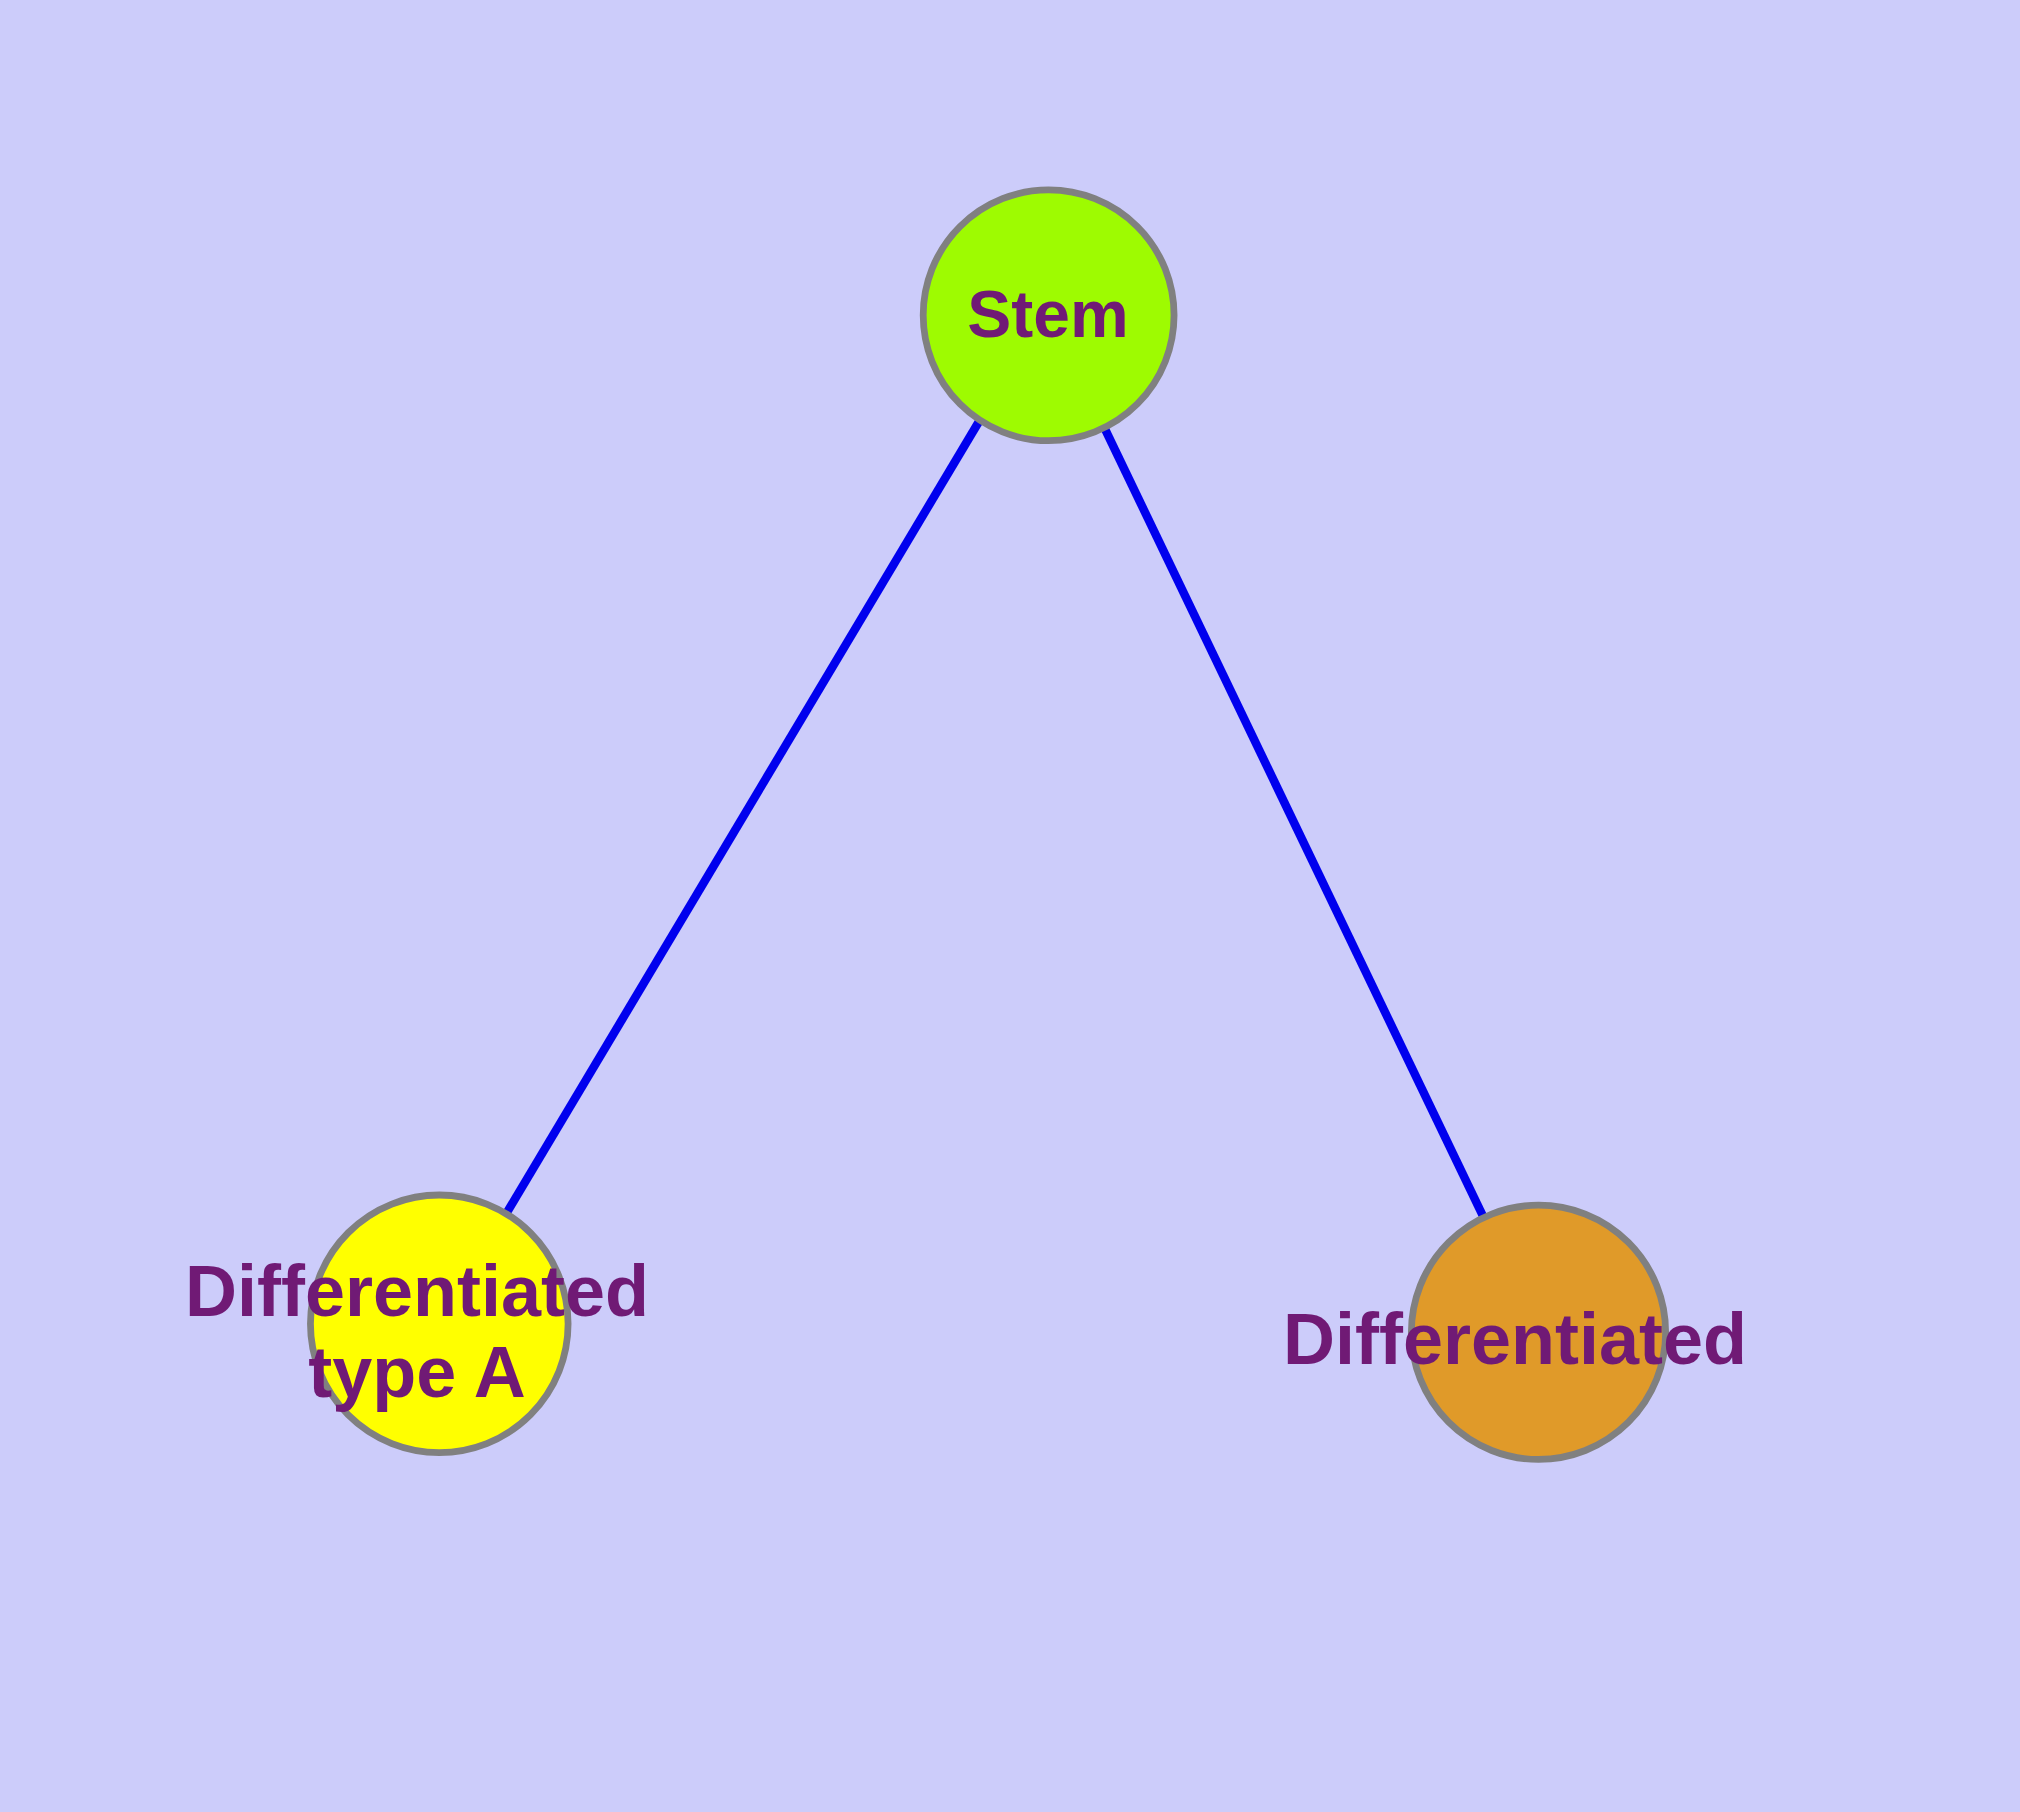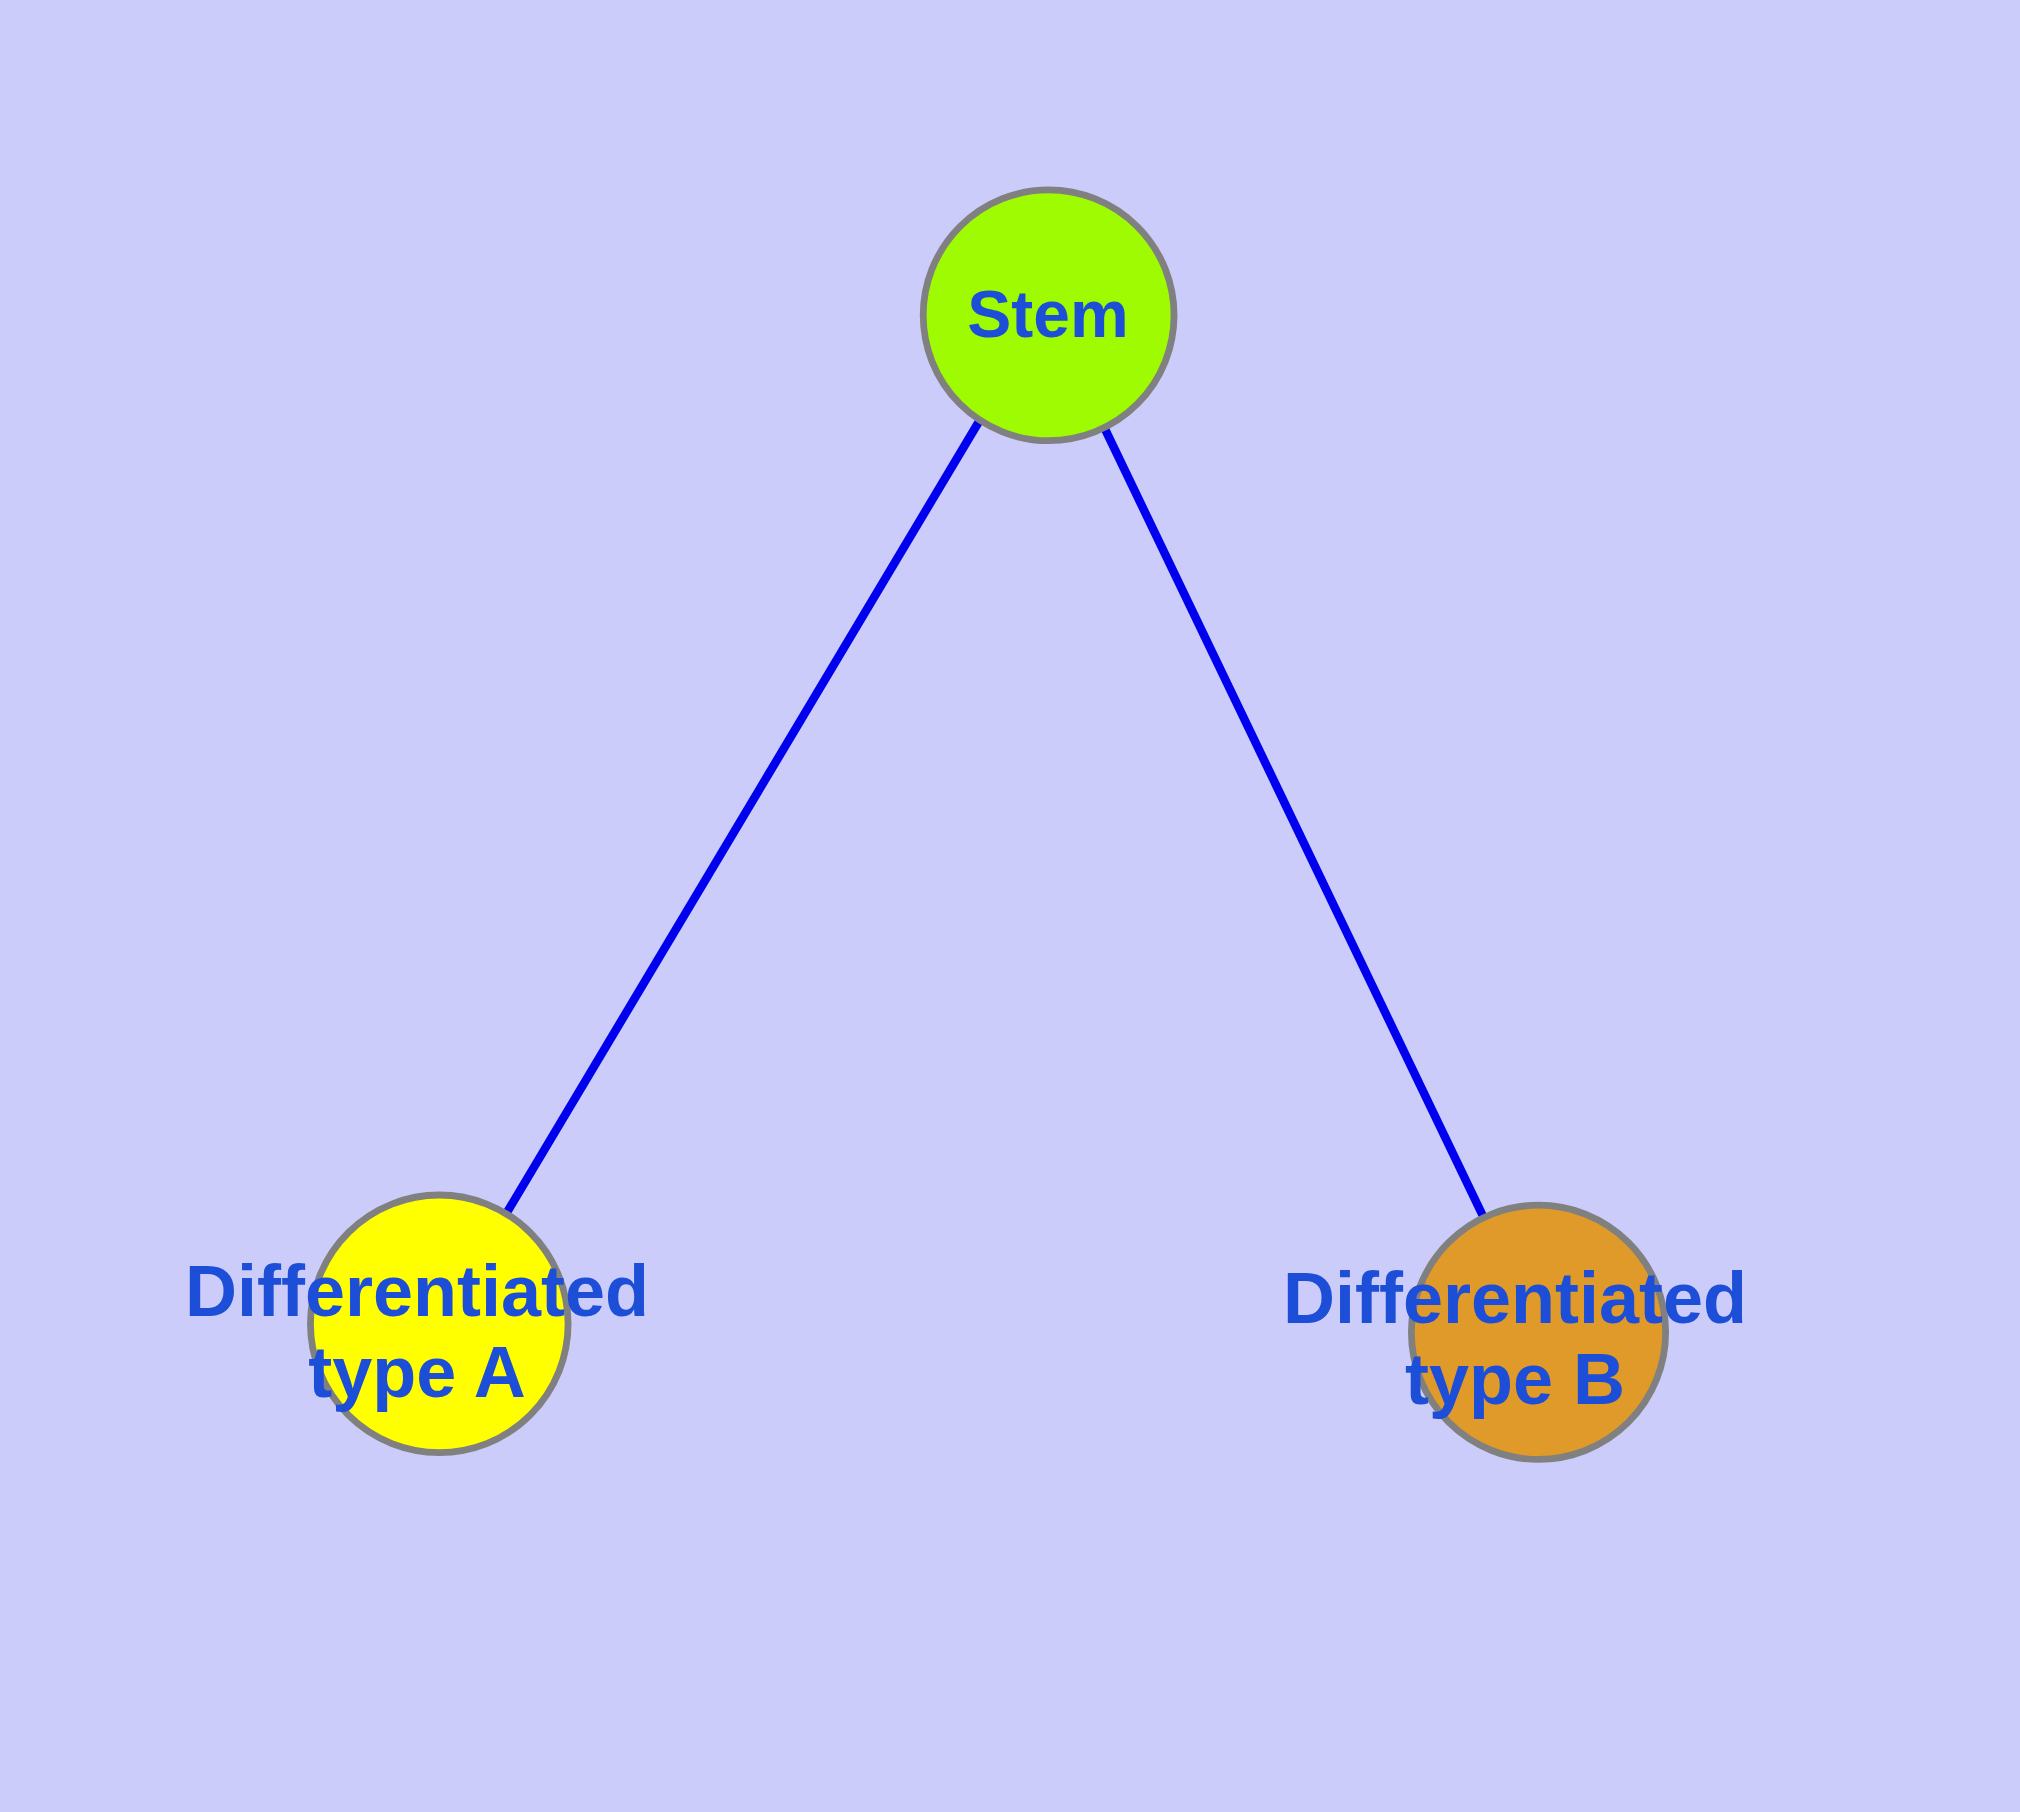--- a/index.html
+++ b/index.html
@@ -32,21 +32,21 @@
     stroke: #808080;
     stroke-width: 8;
   }
   .edge-line {
     stroke: #0000ee;
     stroke-width: 10;
     stroke-linecap: butt;
   }
   .node-label {
     position: absolute;
-    color: #1d4ed8;
+    color: #701a75;
     font-family: "Liberation Sans", sans-serif;
     font-weight: bold;
     text-align: center;
     line-height: 1.12;
     white-space: pre;
     pointer-events: none;
     transform: translate(-50%, -50%);
   }
   .label-stem {
     font-size: 66px;
@@ -69,16 +69,16 @@
     <g id="nodes-layer">
         <circle class="node-circle" cx="1237" cy="372" r="148" fill="#9efb01" stroke="#808080"></circle>
         <circle class="node-circle" cx="518" cy="1562" r="152" fill="#ffff00" stroke="#808080"></circle>
         <circle class="node-circle" cx="1815" cy="1572" r="150" fill="#e09a29" stroke="#808080"></circle>
       </g>
   </svg>
 
   <div id="labels-layer">
       <div class="node-label label-stem" style="left: 1048px; top: 315px;"><div>Stem</div></div>
       <div class="node-label label-child" style="left: 417px; top: 1332px;"><div>Differentiated</div><div>type A</div></div>
-      <div class="node-label label-child" style="left: 1515px; top: 1339px;"><div>Differentiated</div><div>type B</div></div>
+      <div class="node-label label-child" style="left: 1515px; top: 1339px;"><div>Differentiated</div></div>
     </div>
 </div>
 
 
 </body></html>

